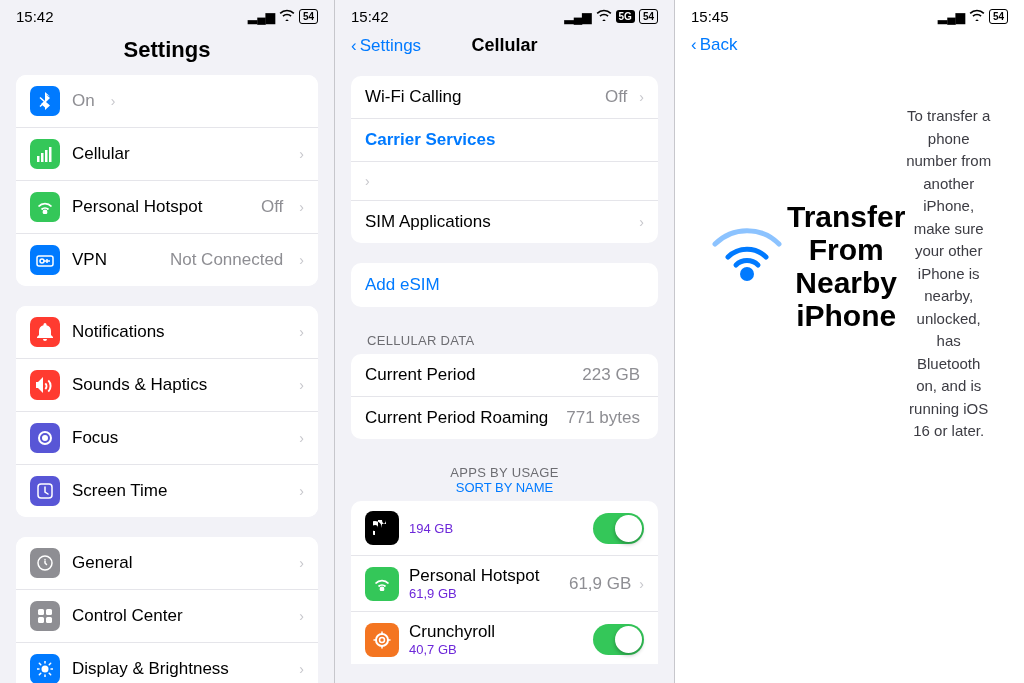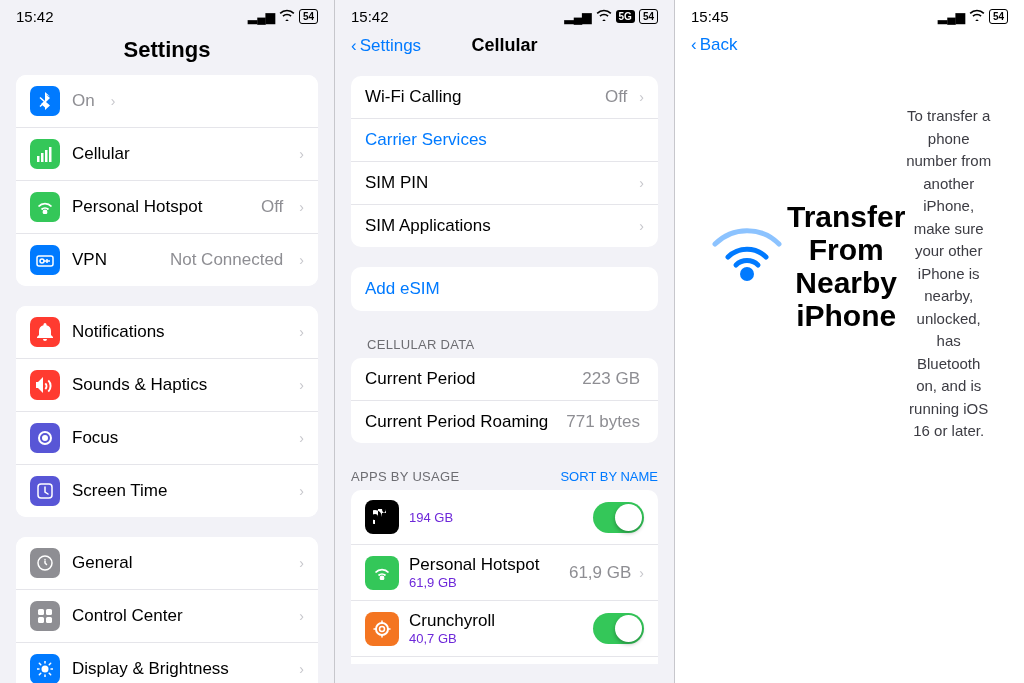--- a/index.html
+++ b/index.html
@@ -139,20 +139,21 @@
     }
     .cell-item-value {
       font-size: 17px;
       color: #8e8e93;
       margin-right: 4px;
     }
     .carrier-link {
       color: #007aff;
       font-size: 17px;
       flex: 1;
+      font-weight: bold;
     }
 
     .add-esim-section {
       background: #fff;
       border-radius: 10px;
       margin: 0 16px 20px;
     }
     .add-esim-btn {
       padding: 12px 14px;
       color: #007aff;
@@ -166,20 +167,21 @@
       text-transform: uppercase;
       padding: 6px 32px;
       letter-spacing: 0.3px;
     }
 
     .usage-header {
       display: flex;
       justify-content: space-between;
       align-items: center;
       padding: 6px 16px;
+      flex-direction: column;
     }
     .sort-btn {
       color: #007aff;
       font-size: 13px;
       cursor: pointer;
     }
 
     .app-item {
       display: flex;
       align-items: center;
@@ -443,21 +445,20 @@
     <div class="cell-section">
       <div class="cell-item">
         <span class="cell-item-label">Wi-Fi Calling</span>
         <span class="cell-item-value">Off</span>
         <span class="chevron">›</span>
       </div>
       <div class="cell-item">
         <span class="carrier-link">Carrier Services</span>
       </div>
       <div class="cell-item">
-        <span class="cell-item-label">SIM PIN</span>
         <span class="chevron">›</span>
       </div>
       <div class="cell-item">
         <span class="cell-item-label">SIM Applications</span>
         <span class="chevron">›</span>
       </div>
     </div>
 
     <div class="add-esim-section">
       <div class="add-esim-btn">Add eSIM</div>

